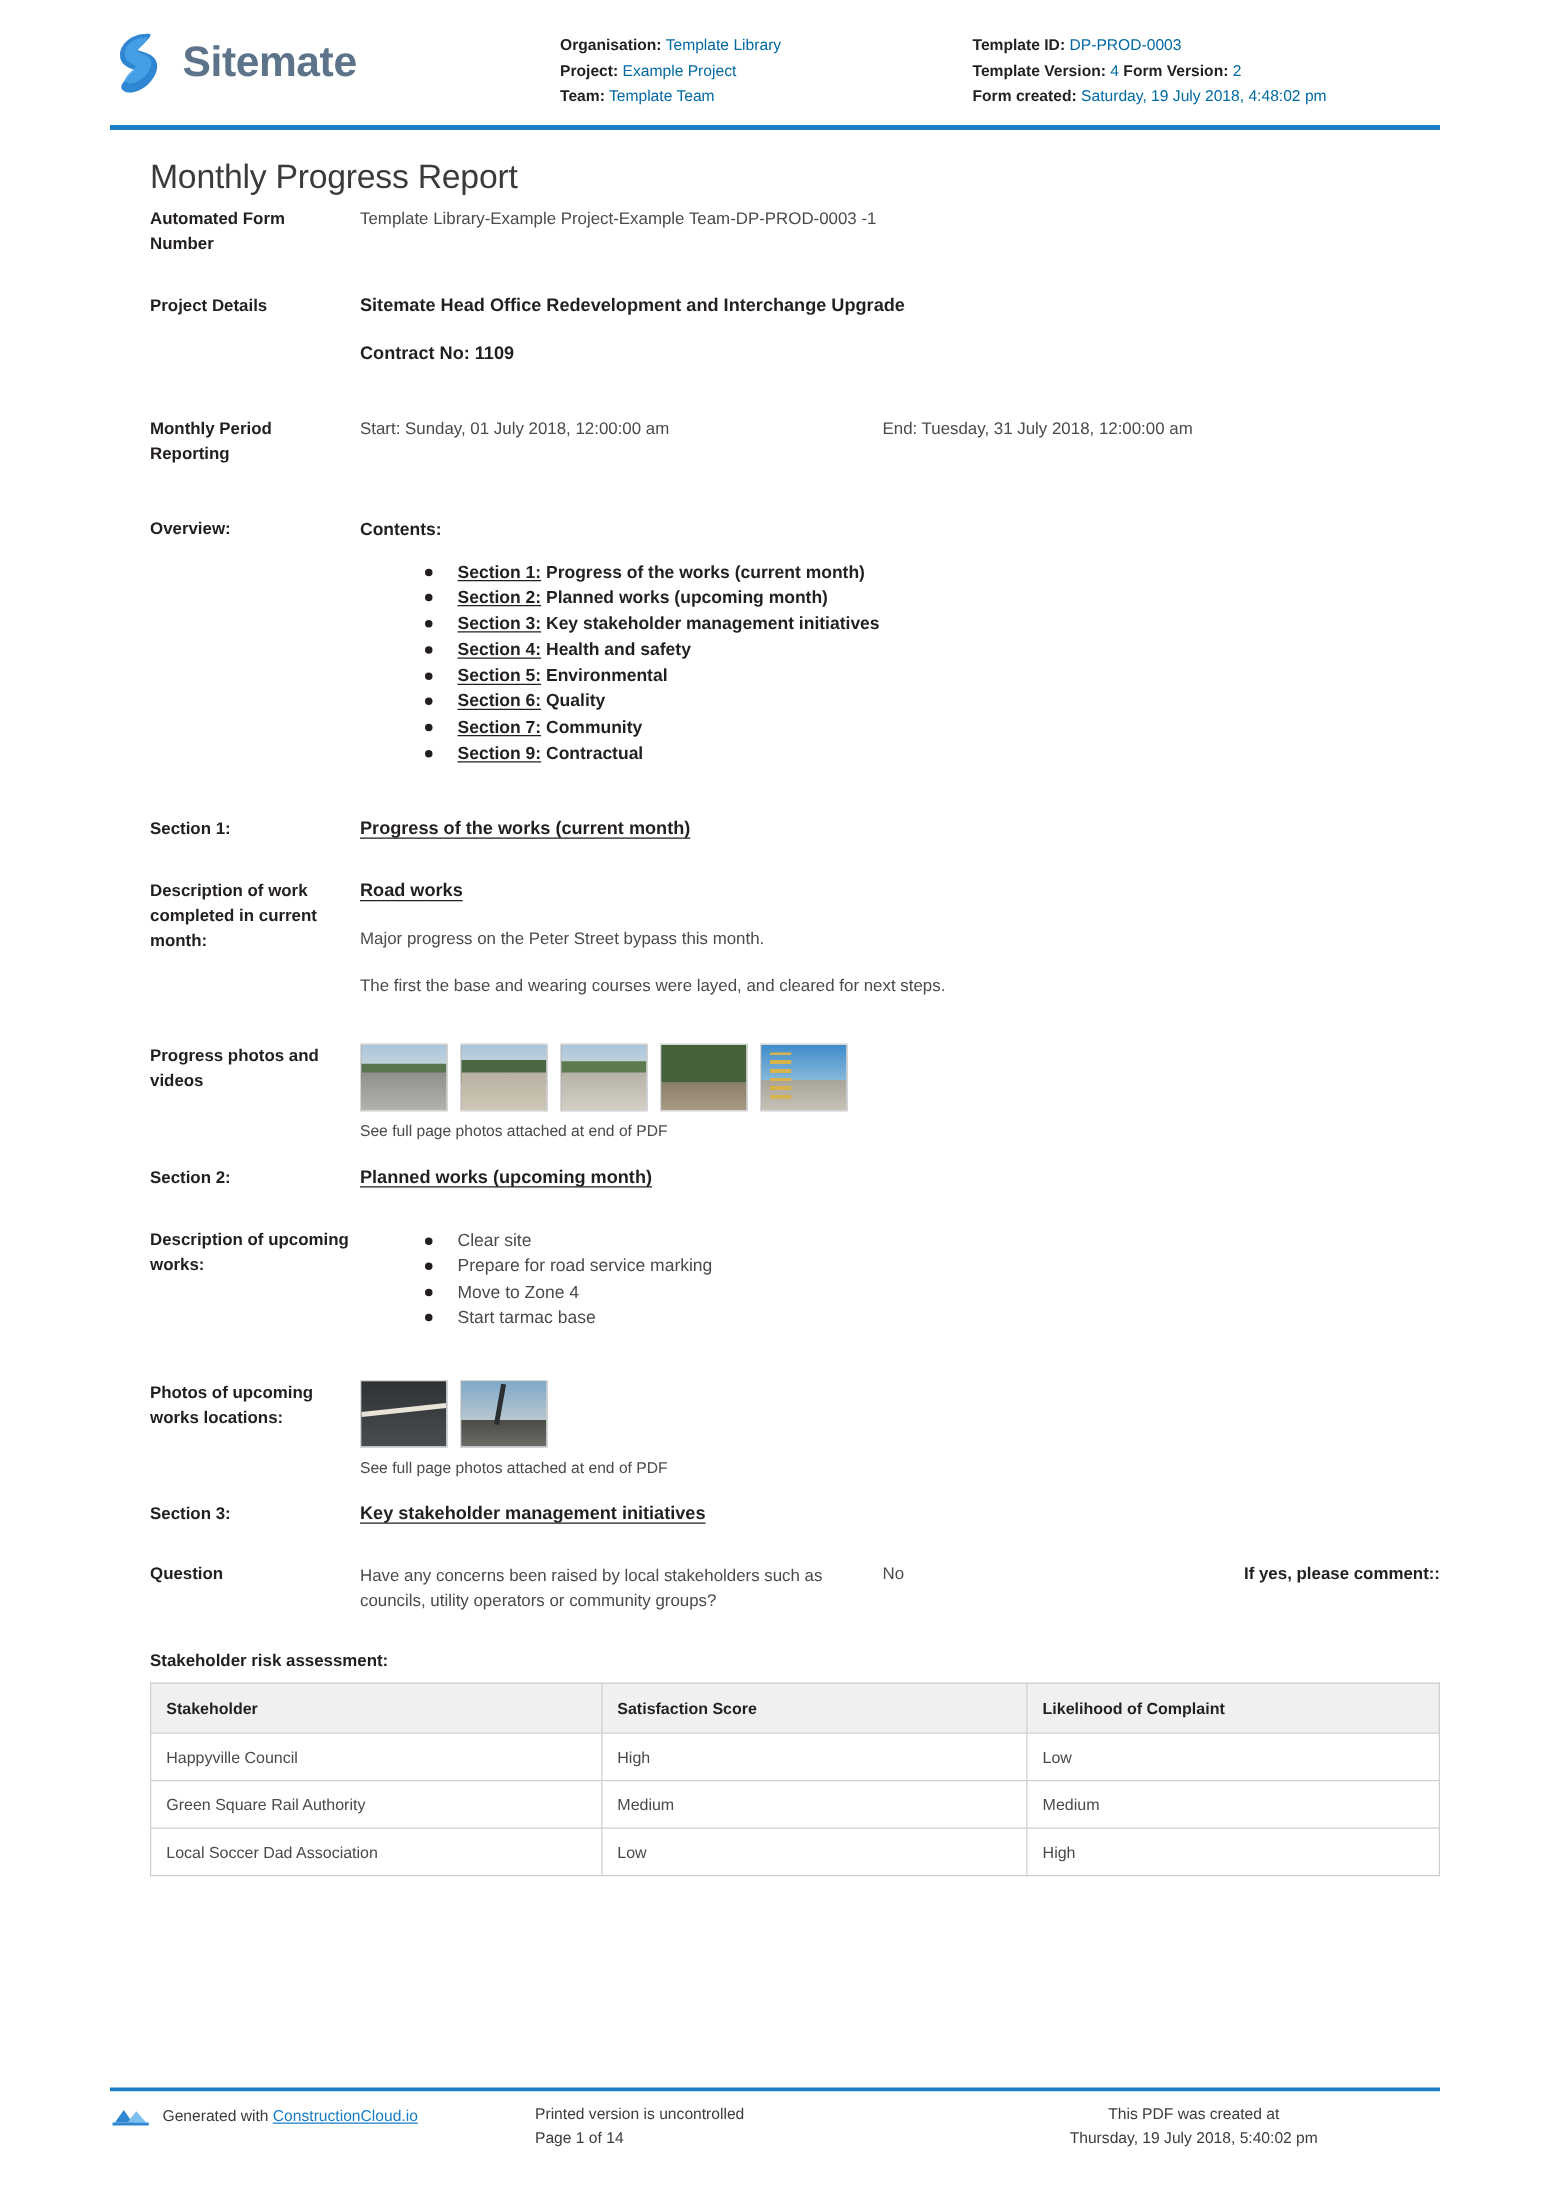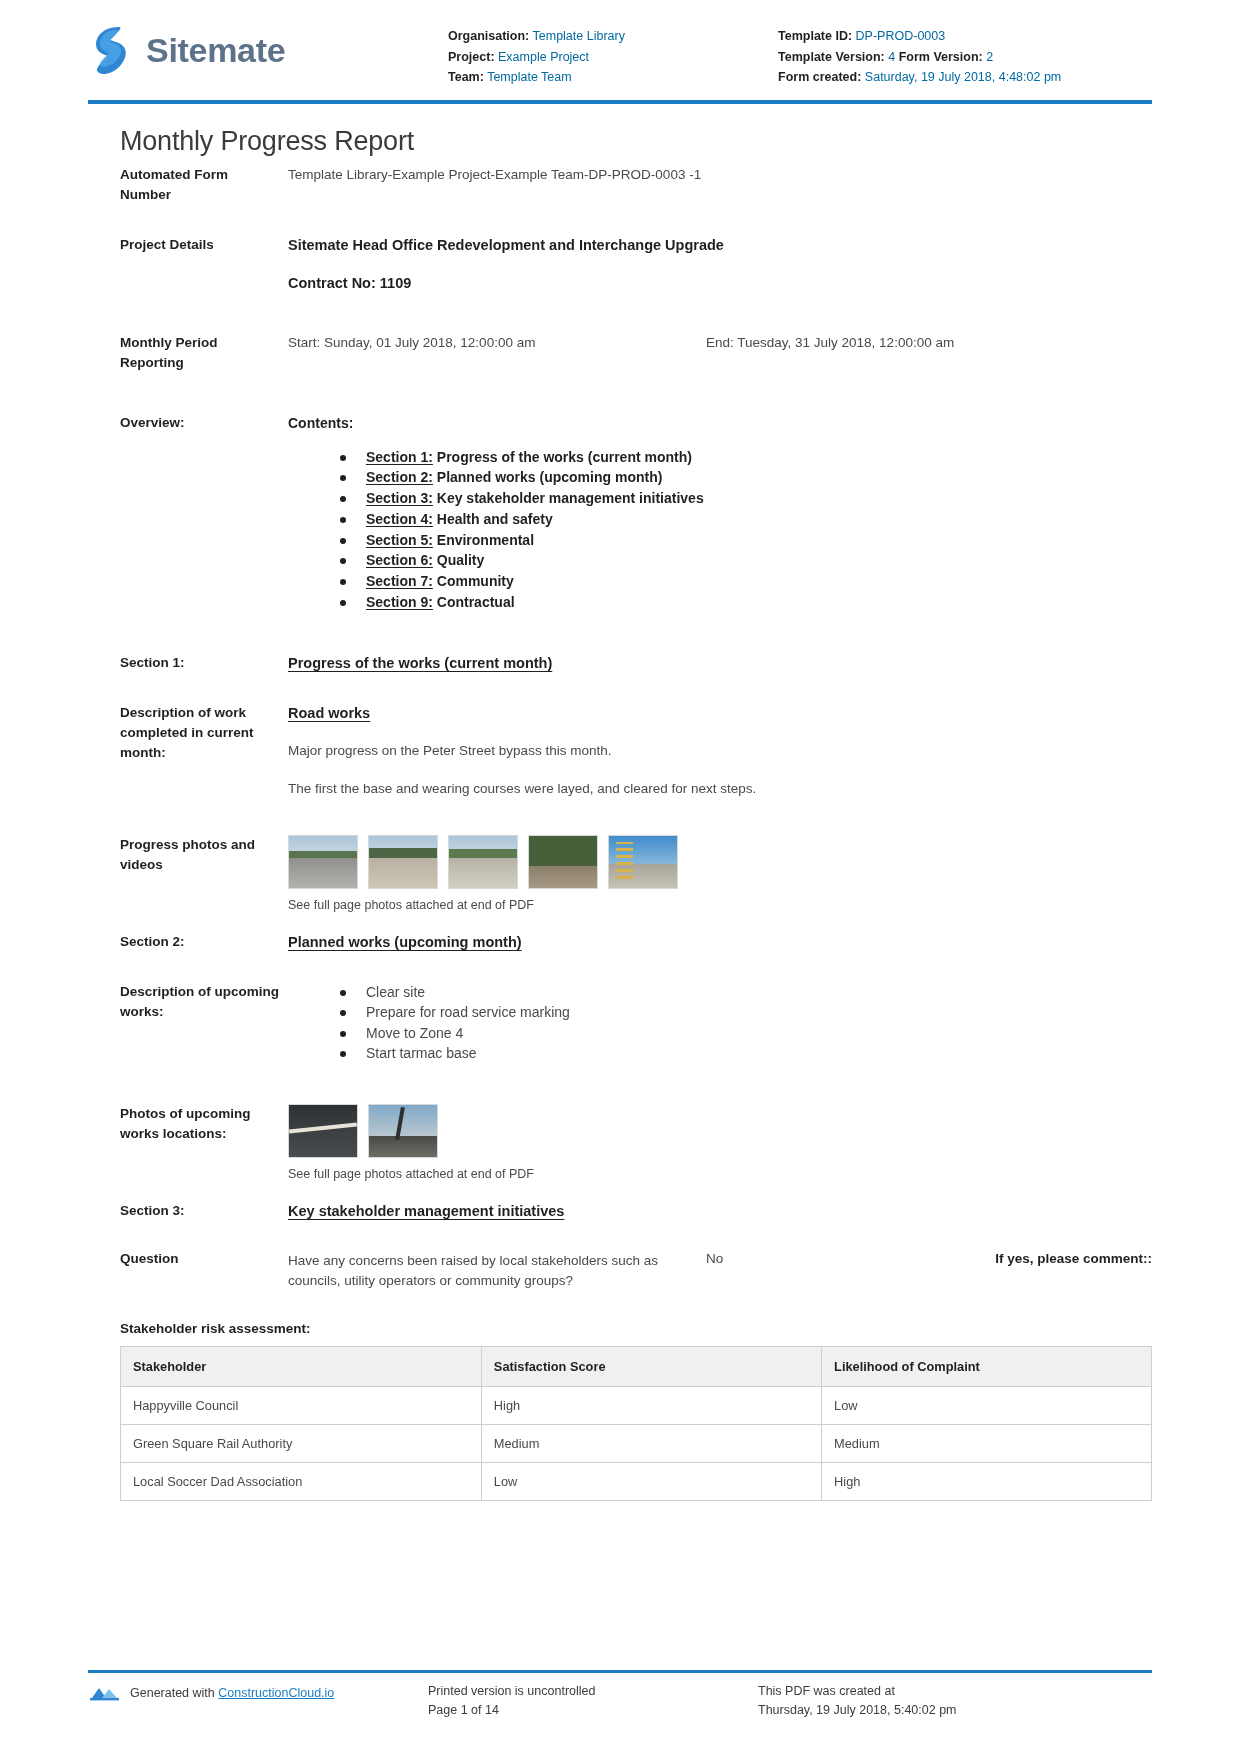--- a/index.html
+++ b/index.html
@@ -296,21 +296,21 @@
   }
   .footer-cols {
     display: flex;
     align-items: flex-start;
     font-size: 12.5px;
     color: #3c3c3c;
     line-height: 19px;
   }
   .f-left { flex: 0 0 340px; display: flex; align-items: flex-end; gap: 8px; }
   .f-mid { flex: 0 0 330px; }
-  .f-right { flex: 1 1 auto; }
+  .f-right { flex: 1 1 auto; text-align: center; }
   .cc-logo { width: 34px; height: 20px; flex: 0 0 34px; margin-top: 1px; }
   .cc-link { color: #1a7dc4; text-decoration: underline; }
 </style>
 </head>
 <body>
 
 <div class="page">
 
   <div class="doc-header">
 

